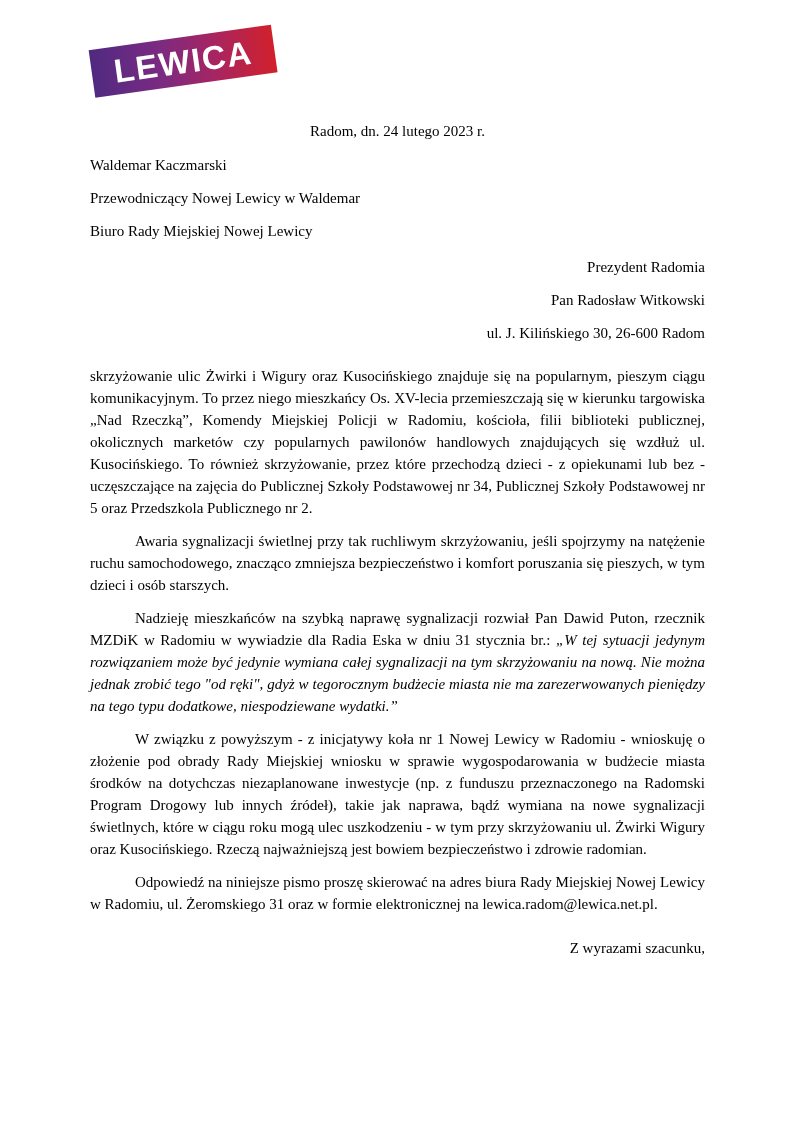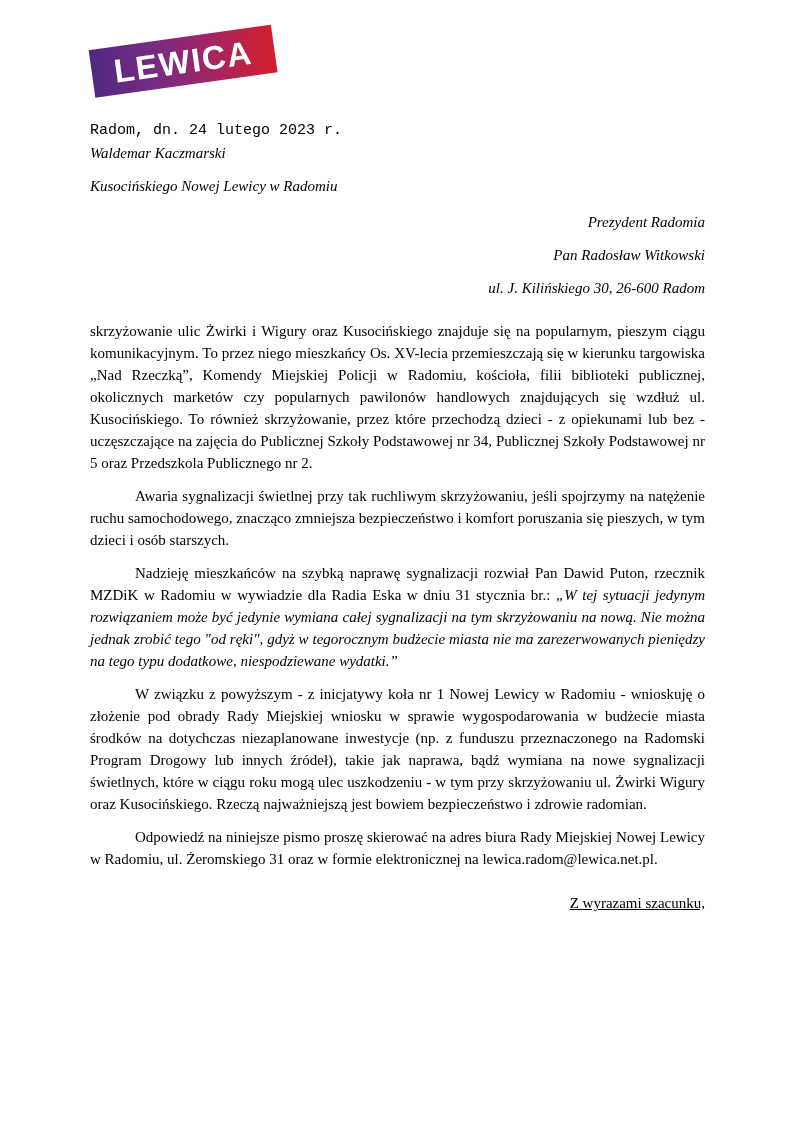--- a/index.html
+++ b/index.html
@@ -39,58 +39,59 @@
     font-family: "Liberation Sans", sans-serif;
     font-weight: bold;
     font-size: 33px;
     letter-spacing: 1.5px;
     color: #ffffff;
     line-height: 1;
   }
 
   
   .date-line {
-    text-align: left;
+    text-align: center;
     line-height: 22px;
-    font-family: Liberation Mono, monospace;
+    margin-bottom: 12px;
   }
-  .addr-line { line-height: 22px; margin-bottom: 11px; font-style: italic; }
+  .addr-line { line-height: 22px; margin-bottom: 11px; }
   .sender-block { margin-bottom: 14px; }
   .recipient-block { text-align: right; margin-bottom: 21px; }
 
   
   .salutation { line-height: 22px; margin-bottom: 14px; }
   .para {
     text-align: justify;
     line-height: 22px;
     margin-bottom: 11px;
   }
   .para.indent { text-indent: 45px; }
   .para em { font-style: italic; }
 
   
-  .closing-block { text-align: right; margin-top: 22px; text-decoration: underline; }
+  .closing-block { text-align: right; margin-top: 22px; }
   .closing-line { line-height: 22px; margin-bottom: 11px; }
 </style>
 </head>
 <body>
 
 <div class="page">
 
   <div class="logo-wrap">
     <div class="logo-band">
       <span class="logo-text">LEWICA</span>
     </div>
   </div>
 
   <div class="date-line">Radom, dn. 24 lutego 2023 r.</div>
 
   <div class="sender-block">
     <div class="addr-line">Waldemar Kaczmarski</div>
-    <div class="addr-line">Kusocińskiego Nowej Lewicy w Radomiu</div>
+    <div class="addr-line">Przewodniczący Nowej Lewicy w Waldemar</div>
+    <div class="addr-line">Biuro Rady Miejskiej Nowej Lewicy</div>
   </div>
 
   <div class="recipient-block">
     <div class="addr-line">Prezydent Radomia</div>
     <div class="addr-line">Pan Radosław Witkowski</div>
     <div class="addr-line">ul. J. Kilińskiego 30, 26-600 Radom</div>
   </div>
 
 
   <p class="para">skrzyżowanie ulic Żwirki i Wigury oraz Kusocińskiego znajduje się na popularnym, pieszym ciągu komunikacyjnym. To przez niego mieszkańcy Os. XV-lecia przemieszczają się w kierunku targowiska „Nad Rzeczką”, Komendy Miejskiej Policji w Radomiu, kościoła, filii biblioteki publicznej, okolicznych marketów czy popularnych pawilonów handlowych znajdujących się wzdłuż ul. Kusocińskiego. To również skrzyżowanie, przez które przechodzą dzieci - z opiekunami lub bez - uczęszczające na zajęcia do Publicznej Szkoły Podstawowej nr 34, Publicznej Szkoły Podstawowej nr 5 oraz Przedszkola Publicznego nr 2.</p>

